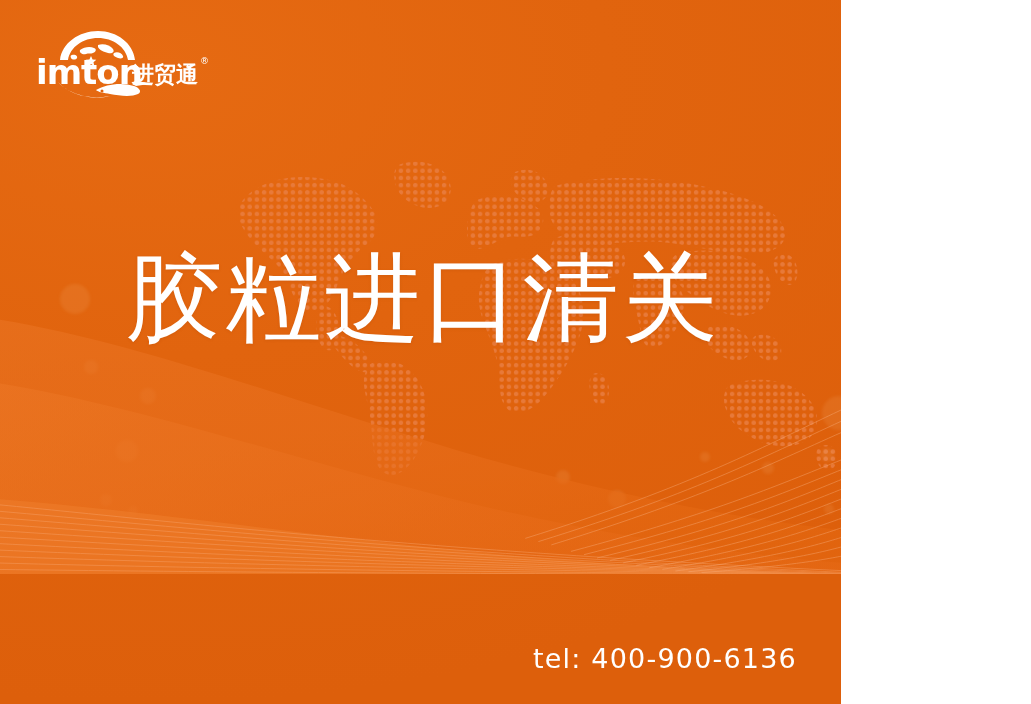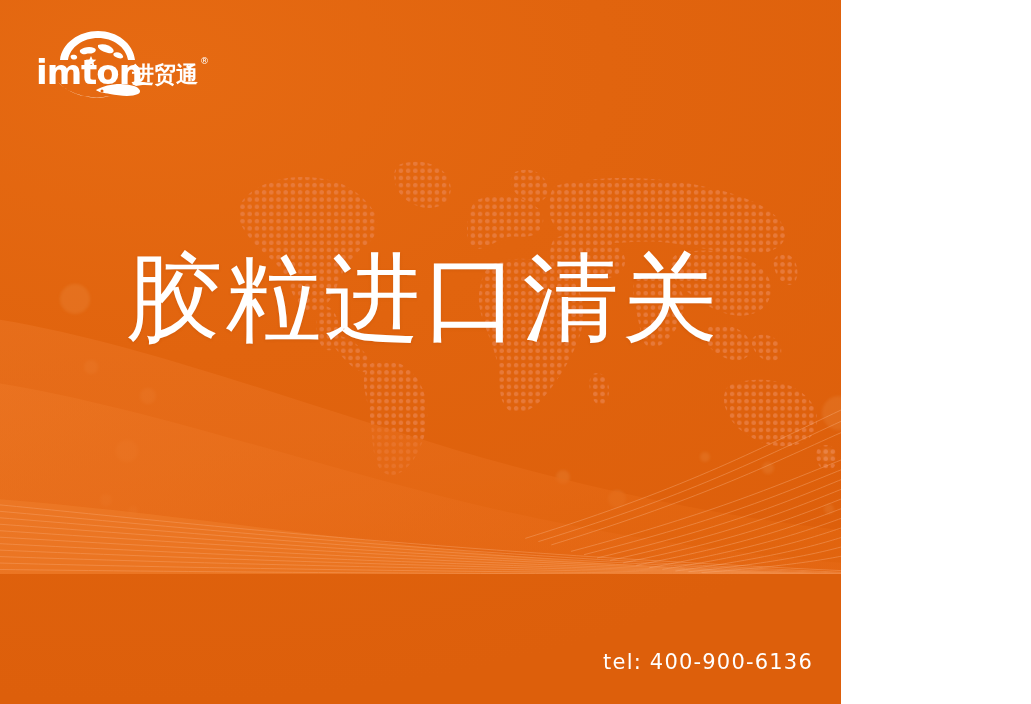--- a/index.html
+++ b/index.html
@@ -93,24 +93,24 @@
     white-space: nowrap;
     margin-left: 6px;
   }
   .headline .line {
     display: block;
   }
 
   
   .phone {
     position: absolute;
-    right: 28px;
+    right: 44px;
     bottom: 30px;
     color: #ffffff;
-    font-size: 21px;
+    font-size: 27px;
     letter-spacing: 1.2px;
     font-family: "DejaVu Sans", "Liberation Sans", sans-serif;
     white-space: nowrap;
   }
 </style>
 </head>
 <body>
 
 <div class="banner">
 

